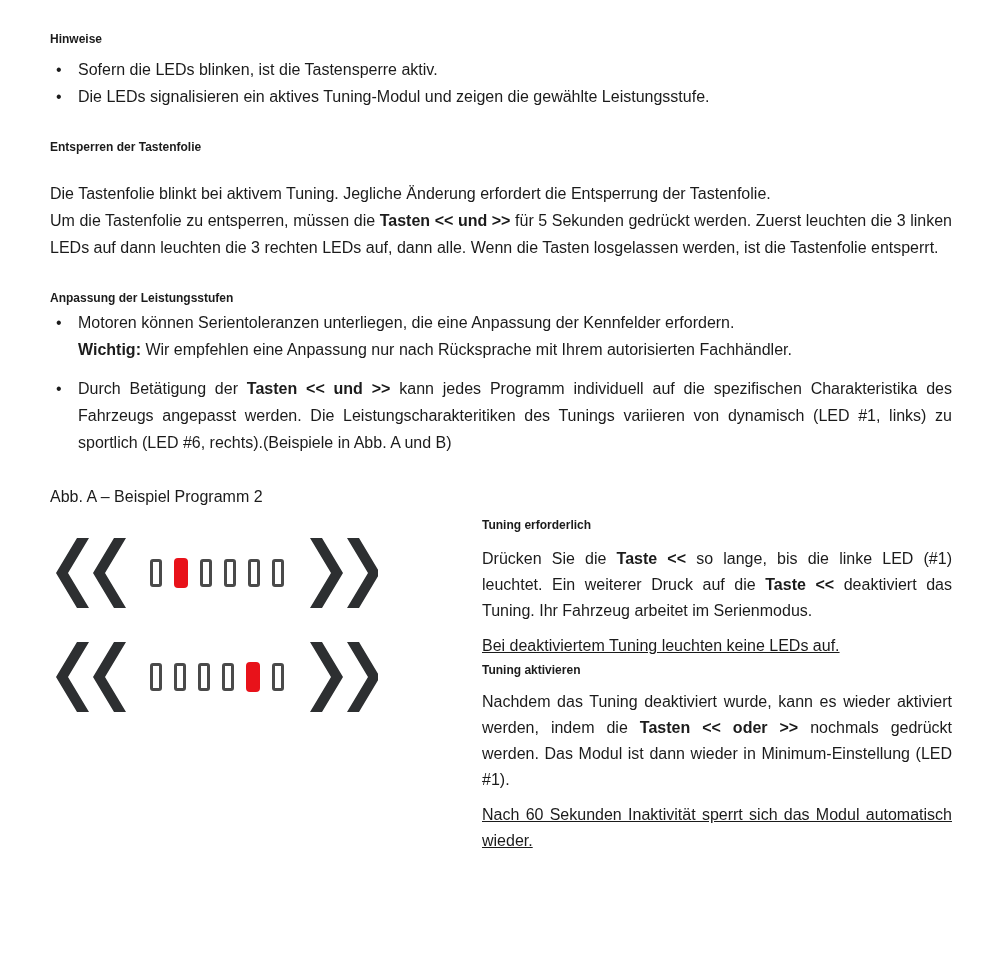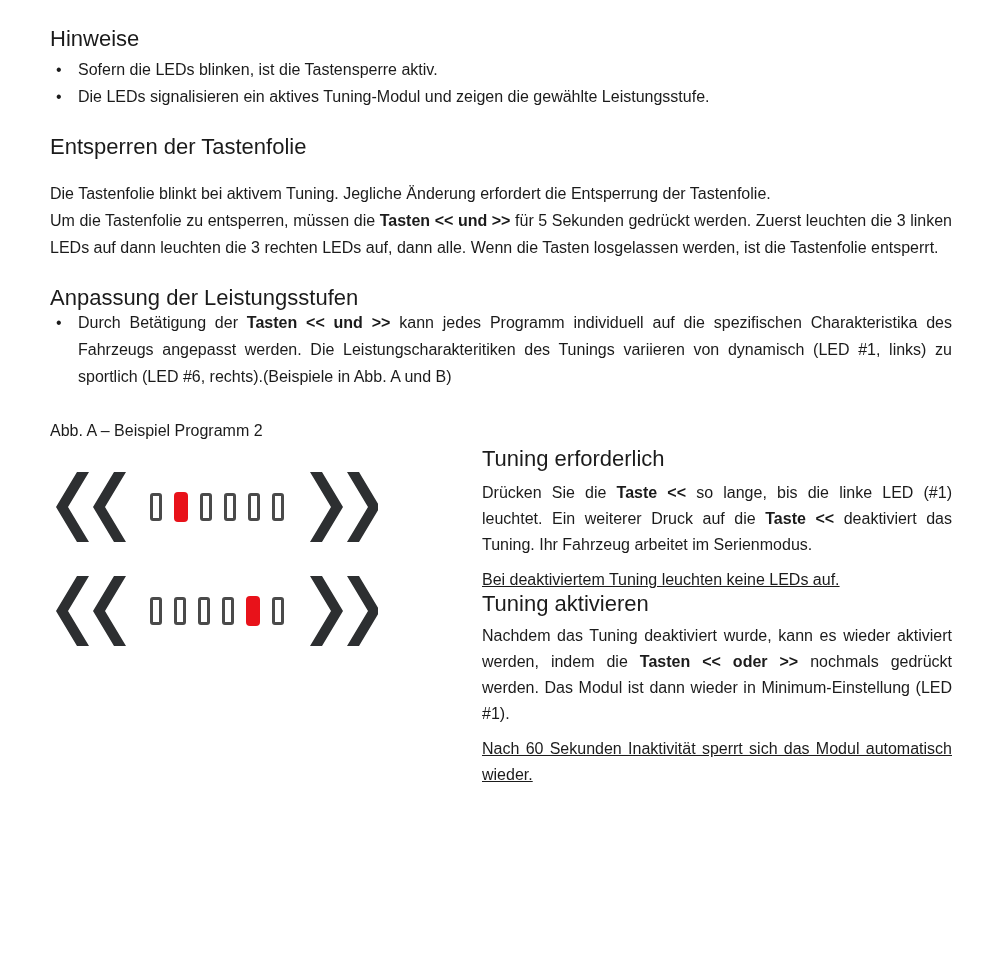--- a/index.html
+++ b/index.html
@@ -12,21 +12,21 @@
   *{box-sizing:border-box;margin:0;padding:0;}
   html,body{background:var(--bg);}
   body{
     width:1000px;height:975px;overflow:hidden;
     font-family:"Liberation Sans",sans-serif;
     color:var(--text);
     font-size:16px;line-height:27px;
     -webkit-hyphens:none;hyphens:none;
   }
   .page{width:1000px;height:975px;padding:28px 48px 0 50px;background:var(--bg);}
-  h3{font-size:22px;line-height:22px;font-weight:normal;}
+  h3{font-size:12px;line-height:22px;font-weight:bold;}
   .sec-hinweise h3{margin-bottom:6px;}
   ul.bullets{list-style:none;}
   ul.bullets li{
     position:relative;padding-left:28px;text-align:justify;
   }
   ul.bullets li::before{
     content:"\2022";position:absolute;left:6px;top:0;
   }
   .sec-entsperren h3{margin-top:26px;margin-bottom:22px;}
   .para{text-align:justify;}
@@ -74,20 +74,21 @@
 
   <section class="sec-entsperren">
     <h3>Entsperren der Tastenfolie</h3>
     <p class="para">Die Tastenfolie blinkt bei aktivem Tuning. Jegliche Änderung erfordert die Entsperrung der Tastenfolie.</p>
     <p class="para"><span>Um die Tastenfolie zu entsperren, müssen die </span><b>Tasten &lt;&lt; und &gt;&gt;</b><span> für 5 Sekunden gedrückt werden. Zuerst leuchten die 3 linken LEDs auf dann leuchten die 3 rechten LEDs auf, dann alle. Wenn die Tasten losgelassen werden, ist die Tastenfolie entsperrt.</span></p>
   </section>
 
   <section class="sec-anpassung">
     <h3>Anpassung der Leistungsstufen</h3>
     <ul class="bullets">
+      <li><span><span>Motoren können Serientoleranzen unterliegen, die eine Anpassung der Kennfelder erfordern.</span><br><b>Wichtig:</b><span> Wir empfehlen eine Anpassung nur nach Rücksprache mit Ihrem autorisierten Fachhändler.</span></span></li>
       <li><span><span>Durch Betätigung der </span><b>Tasten &lt;&lt; und &gt;&gt;</b><span> kann jedes Programm individuell auf die spezifischen Charakteristika des Fahrzeugs angepasst werden. Die Leistungscharakteritiken des Tunings variieren von dynamisch (LED #1, links) zu sportlich (LED #6, rechts).(Beispiele in Abb. A und B)</span></span></li>
     </ul>
   </section>
 
   <div class="columns">
 
     <div class="col-left">
 
       <div class="fig-label">Abb. A – Beispiel Programm 2</div>
       <div class="led-display">

